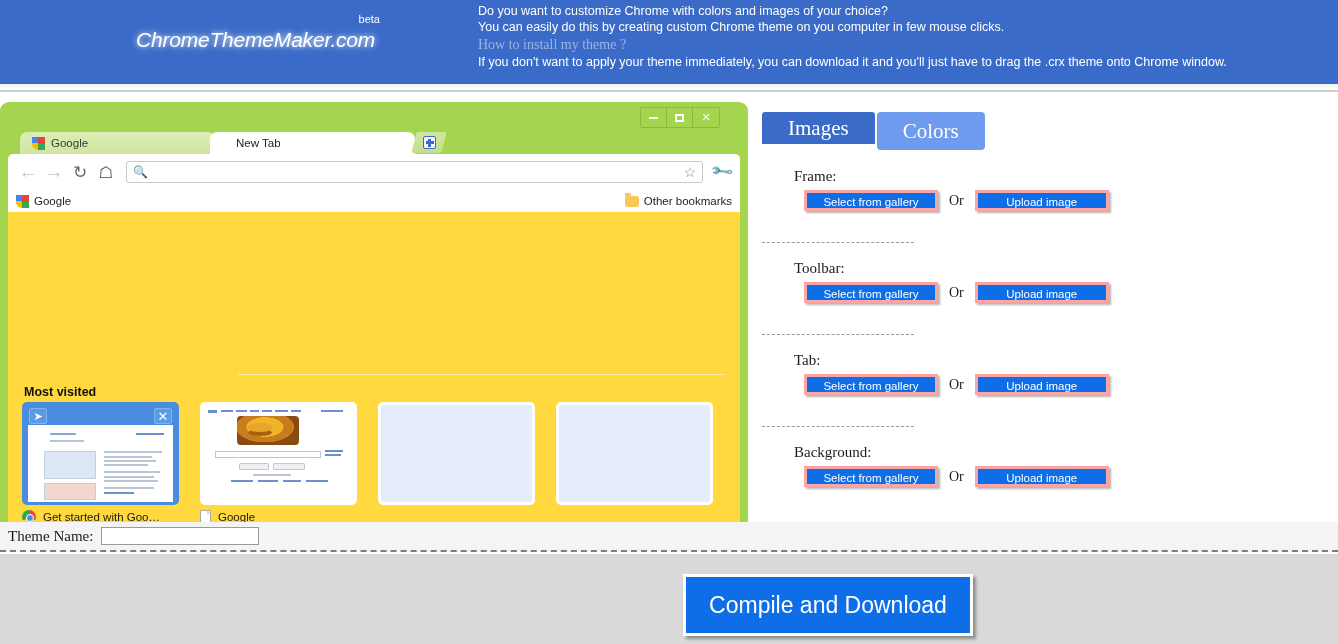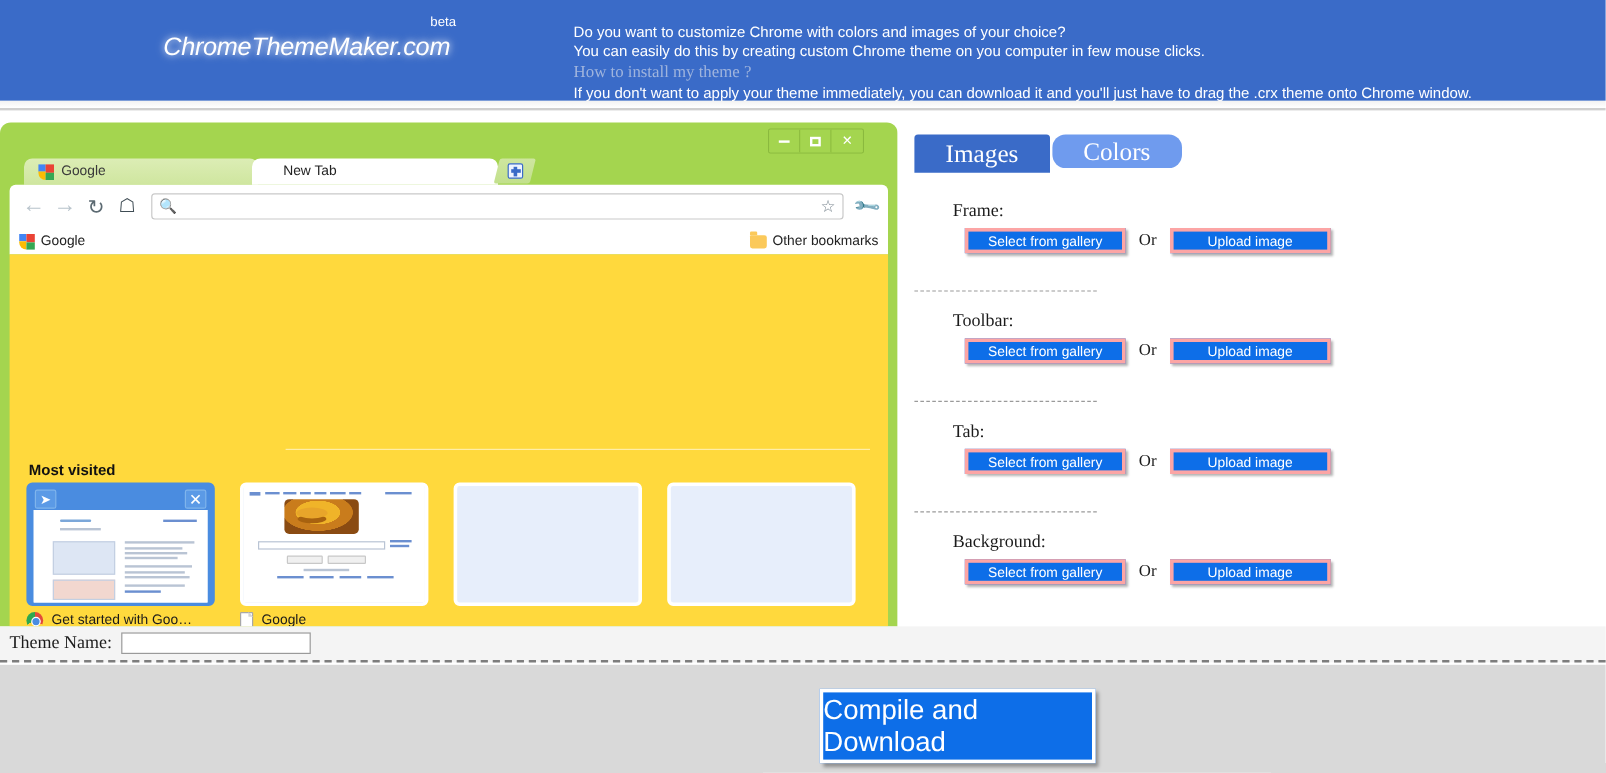--- a/index.html
+++ b/index.html
@@ -27,21 +27,21 @@
     letter-spacing: -0.2px;
     text-shadow: 0 0 5px rgba(255,255,255,0.75), 0 0 9px rgba(255,255,255,0.45);
     white-space: nowrap;
     font-style: italic;
   }
   .logo-beta {
     position: absolute; right: -14px; top: -15px;
     font-size: 11px; color: #ffffff;
   }
   .header-copy {
-    position: absolute; left: 478px; top: 20px;
+    position: absolute; left: 478px; top: 4px;
     width: 850px;
   }
   .header-copy .line {
     color: #ffffff; font-size: 12.5px;
     line-height: 15.5px; white-space: nowrap;
   }
   .header-copy .howto {
     color: #9fb4dd; font-size: 14px;
     font-family: "Liberation Serif", serif;
     line-height: 17px; margin: 1px 0 2px 0;
@@ -281,21 +281,21 @@
   }
   .tabs-row { position: absolute; left: 14px; top: 10px; display: flex; }
   .ptab {
     height: 32px; padding: 0 26px;
     display: flex; align-items: center; justify-content: center;
     font-family: "Liberation Serif", serif;
     font-size: 21px; color: #ffffff; cursor: pointer;
     border-radius: 3px 3px 0 0;
   }
   .ptab.active { background: #3a6bc8; }
-  .ptab.idle { background: #6f9bee; margin-left: 2px; height: 28px; border-radius: 11px; }
+  .ptab.idle { background: #6f9bee; margin-left: 2px; height: 38px; border-radius: 4px; }
 
   .section { position: absolute; left: 14px; width: 340px; margin-left: 32px; }
   .sec-label {
     font-family: "Liberation Serif", serif;
     font-size: 15px; color: #1b1b1b; margin-bottom: 5px;
   }
   .btn-row { display: flex; align-items: center; }
   .blue-btn {
     background: #0d6ee8; color: #ffffff;
     font-size: 11.5px; text-align: center;
@@ -343,21 +343,21 @@
   .action-btn {
     position: absolute; top: 20px; height: 62px;
     background: #0d6ee8; color: #ffffff;
     border: 3px solid #ffffff;
     box-shadow: 3px 3px 3px rgba(0,0,0,0.35);
     font-size: 23px; cursor: pointer;
     display: flex; align-items: center; justify-content: center;
     font-family: "Liberation Sans", sans-serif;
   }
   .btn-apply { left: 370px; width: 288px; }
-  .btn-compile { left: 683px; width: 230px; }
+  .btn-compile { left: 683px; width: 290px; }
 </style>
 </head>
 <body>
 
 <div class="header">
   <div class="logo-wrap">
     <span class="logo-text">ChromeThemeMaker.com</span>
     <span class="logo-beta">beta</span>
   </div>
   <div class="header-copy">

